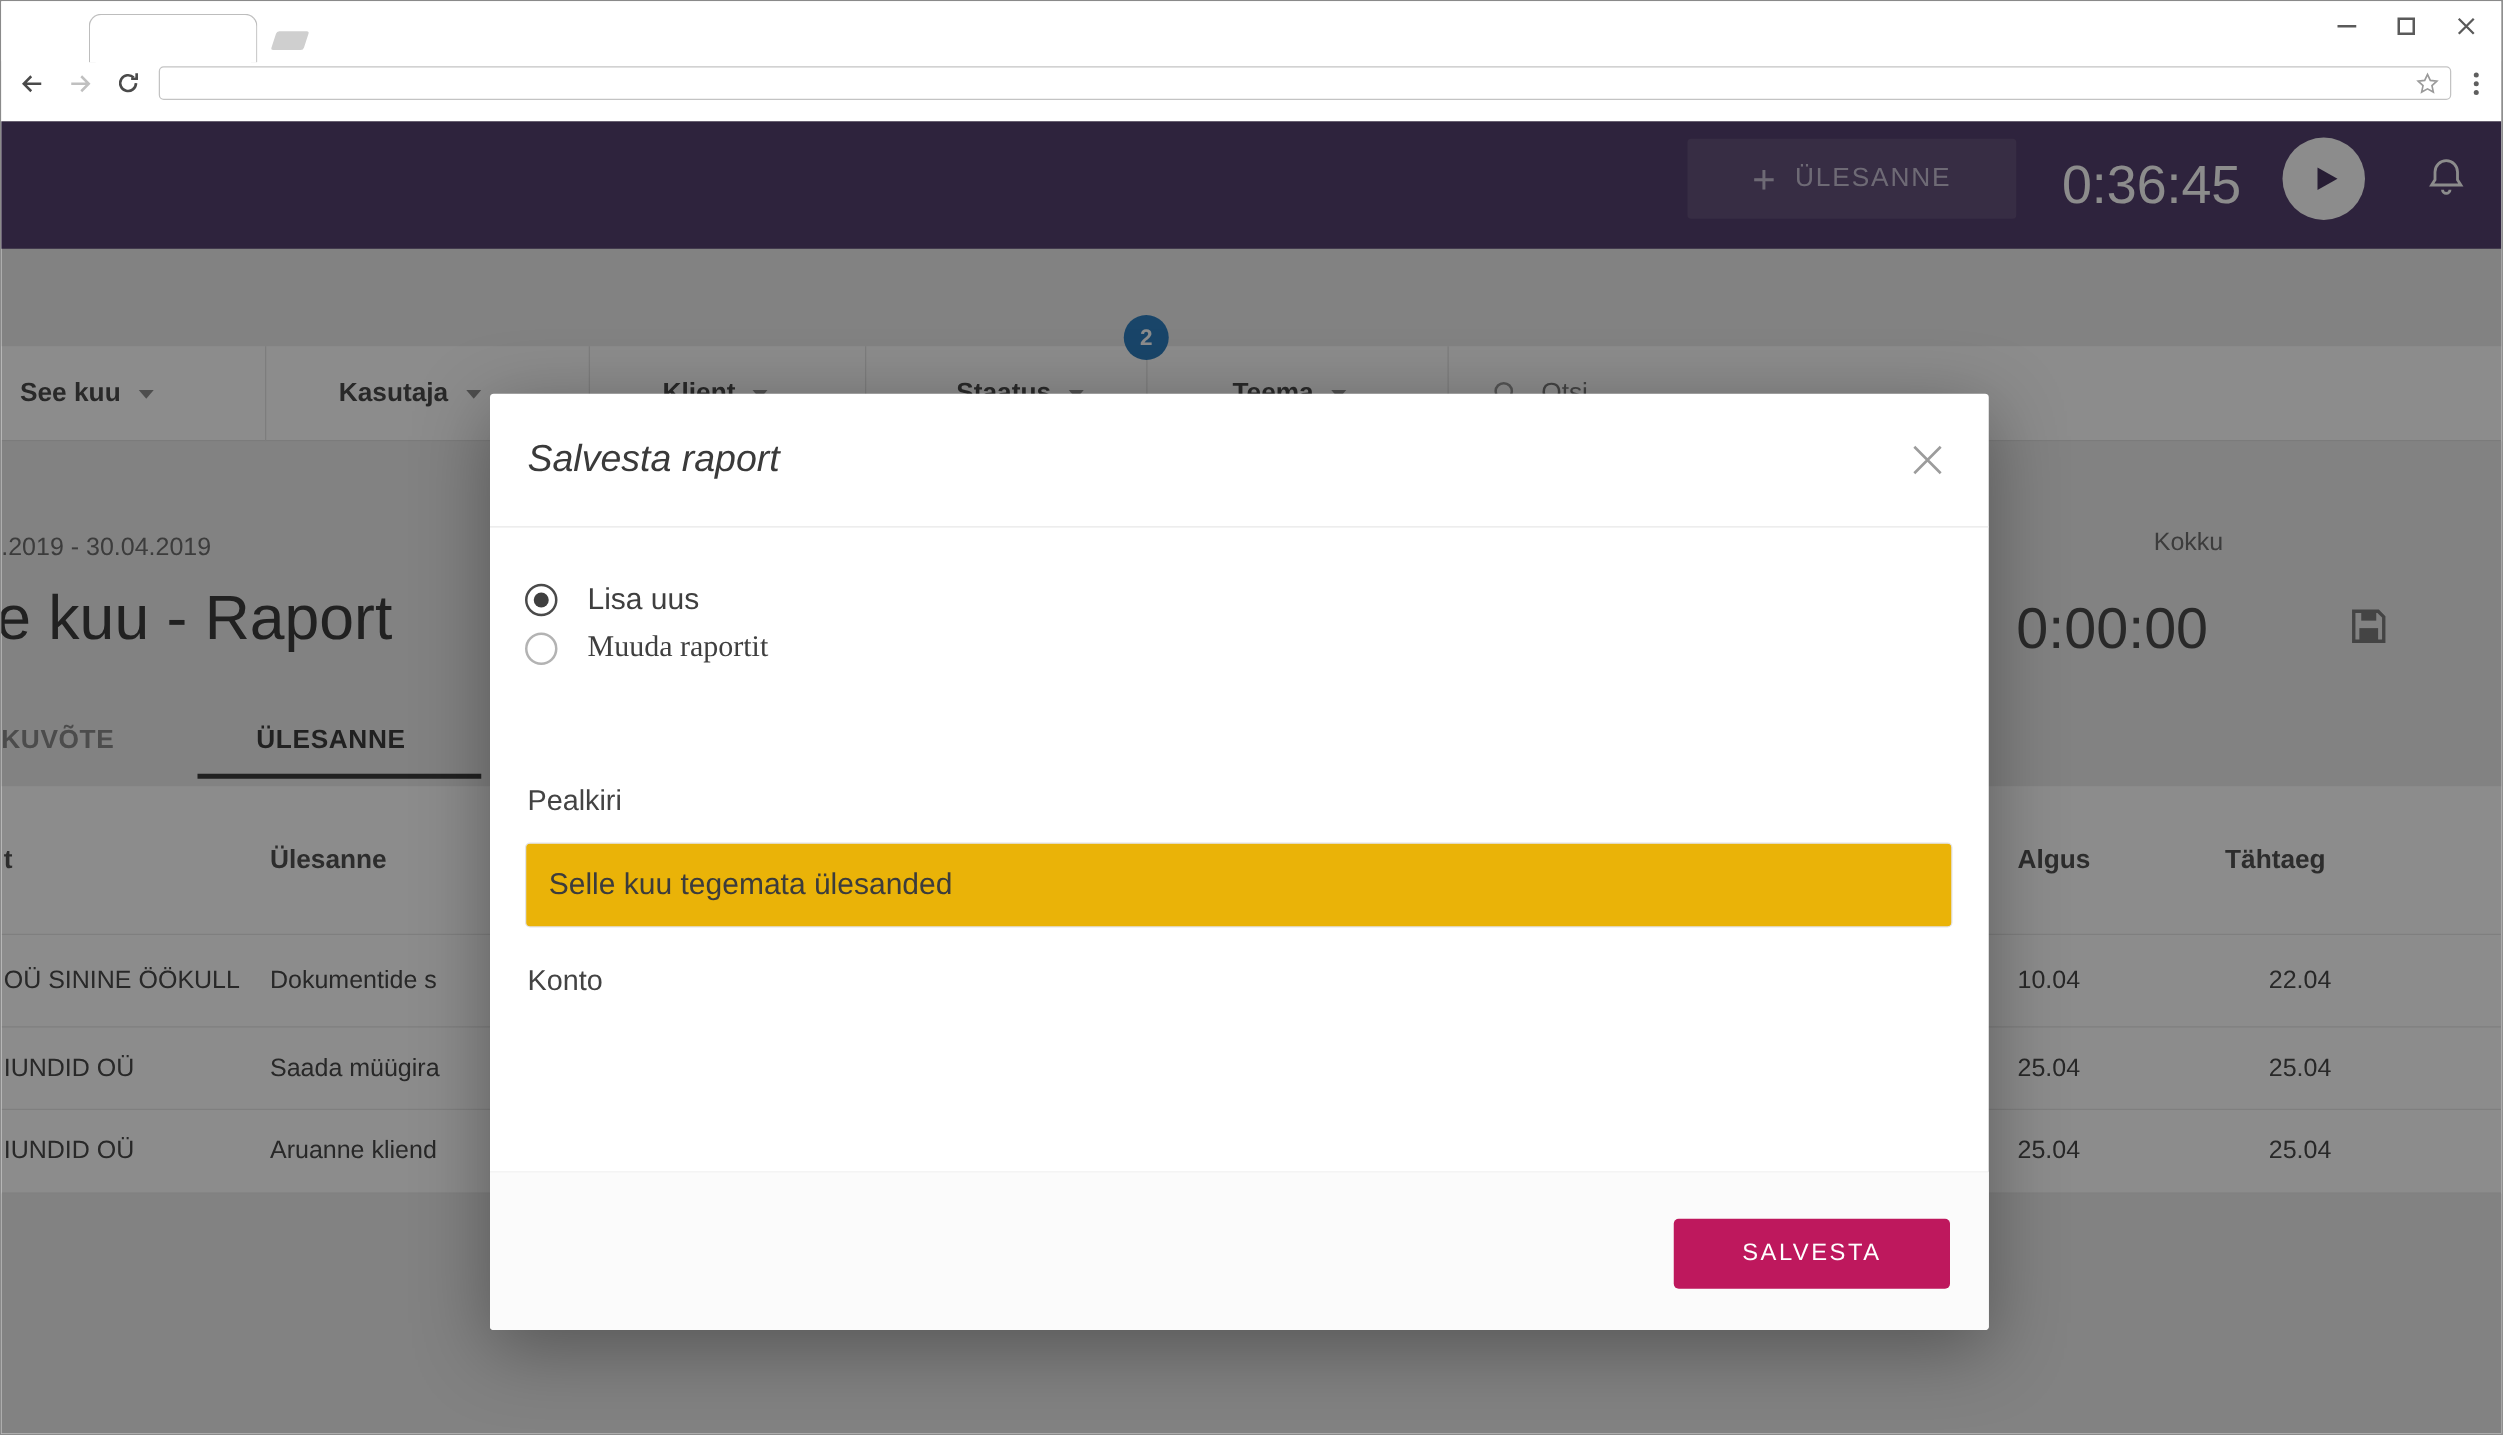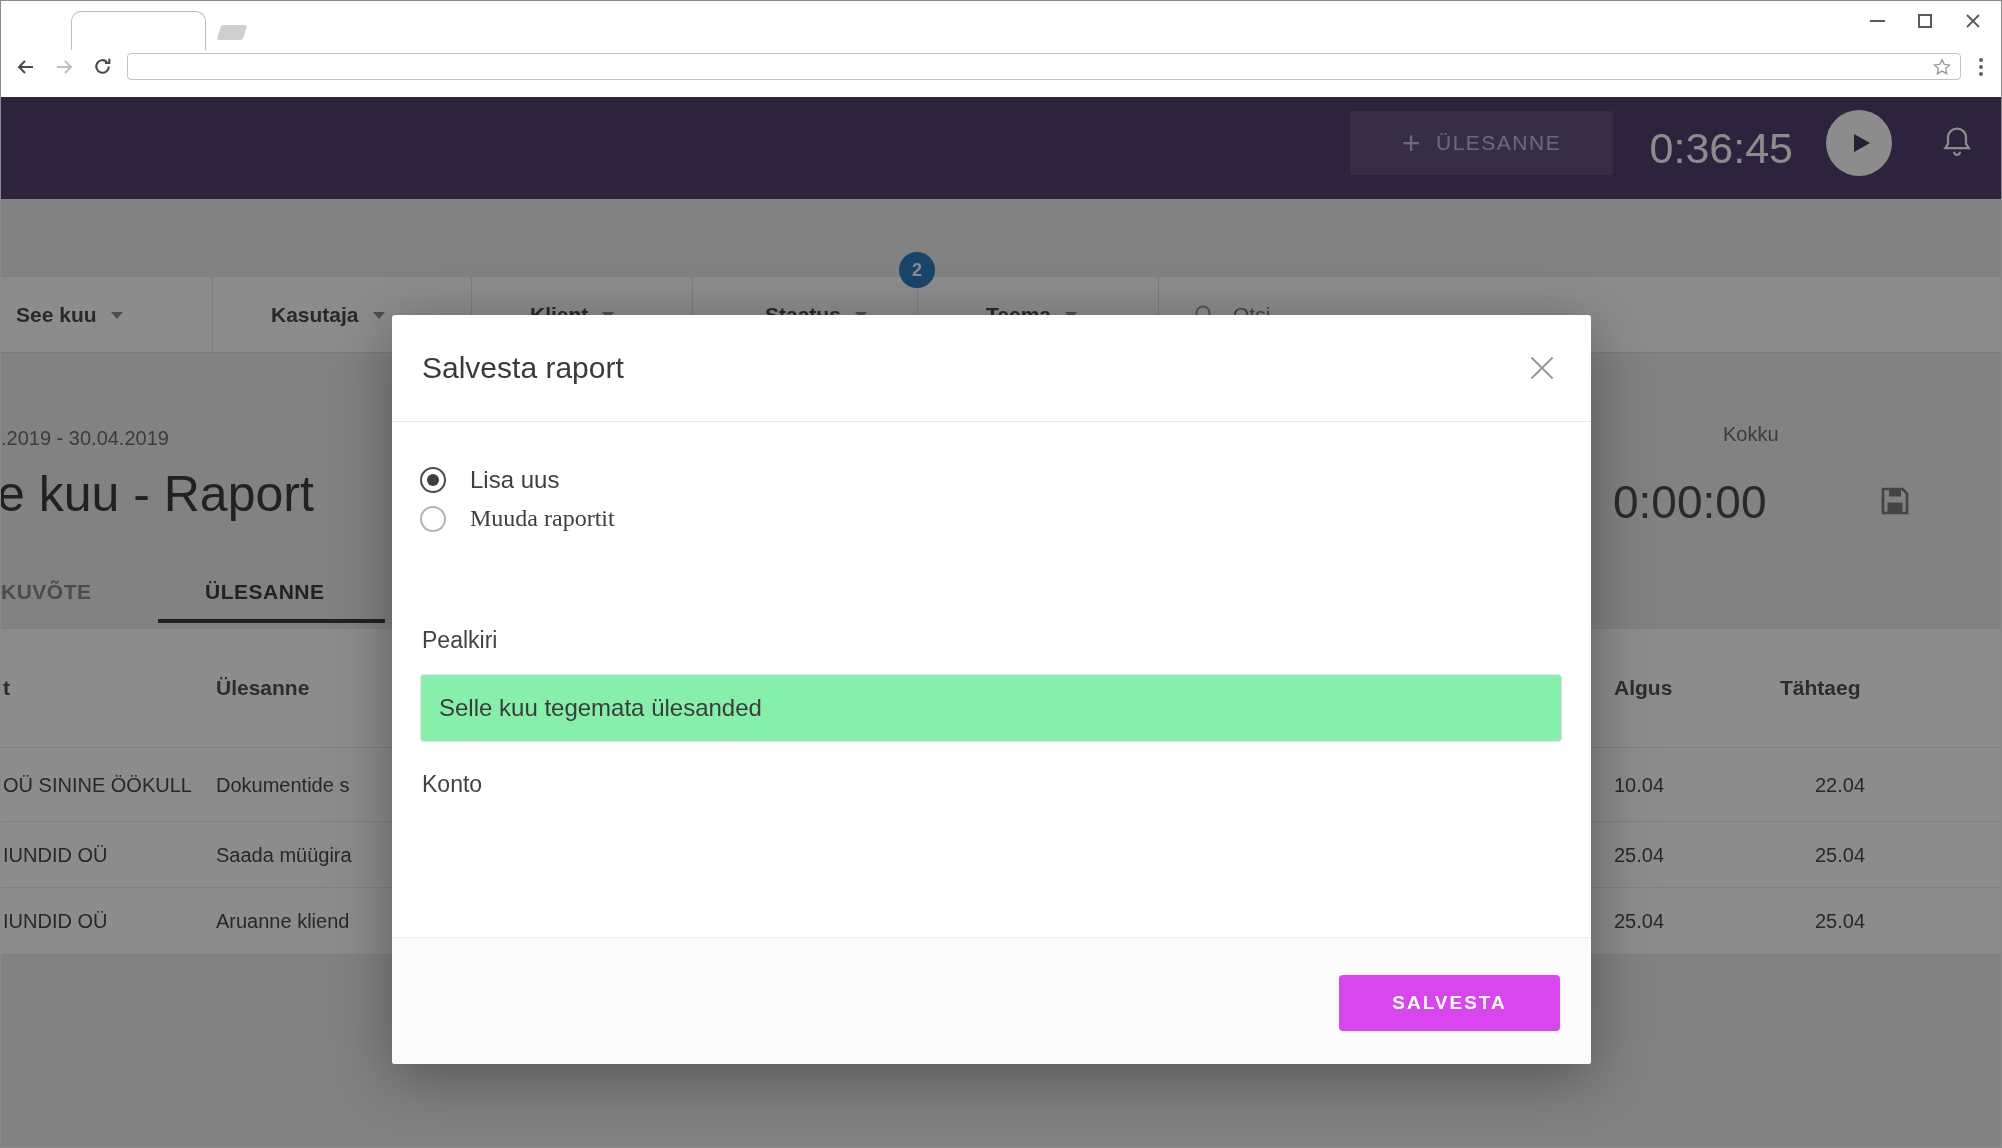--- a/index.html
+++ b/index.html
@@ -79,48 +79,48 @@
   .cell { position:absolute; top:50%; transform:translateY(-50%); font-size:20px; color:#4a4a4a; white-space:nowrap; }
   .thead .cell { font-weight:600; color:#525252; font-size:21px; }
   .c-client { left:2px; } .c-task { left:215px; } .c-start { left:1613px; } .c-due { left:1814px; }
   .thead .c-due { left:1779px; }
 
   
   .overlay { position:absolute; top:96px; left:0; right:0; bottom:0; background:rgba(0,0,0,0.45); z-index:40; }
   .modal { position:absolute; left:391px; top:314px; width:1199px; height:749px; background:#fff;
            border-radius:3px; box-shadow:0 14px 60px rgba(0,0,0,0.35); z-index:50; }
   .modal-header { position:absolute; top:0; left:0; right:0; height:107px; border-bottom:1px solid #e8e8e8;
-                  display:flex; align-items:center; justify-content:space-between; padding:0 30px; }
+                  display:flex; align-items:center; justify-content:space-between; padding:0 30px;font-style:italic; }
   .modal-title { font-size:30px; color:#3a3a3a; }
   .close-btn { background:none; border:none; cursor:pointer; padding:0; line-height:0; }
 
   .radio-row { position:absolute; left:28px; display:flex; align-items:center; gap:24px; cursor:pointer; }
   .radio-row.r1 { top:151px; } .radio-row.r2 { top:190px;font-family:Liberation Serif, serif; }
   .radio { width:26px; height:26px; border-radius:50%; border:2px solid #b3b3b3; background:#fff; position:relative; }
   .radio.selected { border-color:#4a4a4a; }
   .radio.selected::after { content:""; position:absolute; left:50%; top:50%; width:12px; height:12px;
                            border-radius:50%; background:#3f3f3f; transform:translate(-50%,-50%); }
   .radio-label { font-size:24px; color:#3f3f3f; }
 
   .field-label { position:absolute; left:30px; font-size:23px; color:#434343; }
   .fl1 { top:312px; } .fl2 { top:456px; }
   .text-input { position:absolute; left:28px; top:359px; width:1142px; height:68px;
-                background:#86efac; border:1px solid #e4e4e7; border-radius:4px;
+                background:#eab308; border:1px solid #e4e4e7; border-radius:4px;
                 font-size:24px; color:#3c3c3c; padding:0 18px; font-family:inherit; outline:none; }
   .select-box { position:absolute; left:28px; top:504px; width:1142px; height:67px;
                 background:#f7f7f8; border:1px solid #e4e4e7; border-radius:4px;
                 display:flex; align-items:center; padding:0 18px; font-size:24px; color:#3c3c3c; cursor:pointer; }
   .select-chev { position:absolute; right:24px; top:24px; width:13px; height:13px;
                  border-right:2px solid #8a8a8a; border-bottom:2px solid #8a8a8a; transform:rotate(45deg); }
 
   .modal-footer { position:absolute; left:0; top:622px; width:100%; height:127px;
                   background:#fbfbfb; border-top:1px solid #ebebeb; border-radius:0 0 3px 3px; }
   .save-btn { position:absolute; right:31px; top:37px; width:221px; height:56px;
-              background:#d946ef; border:none; border-radius:4px; cursor:pointer;
-              color:#fff; font-size:19px; font-weight:700; letter-spacing:2px; font-family:inherit; }
+              background:#be185d; border:none; border-radius:4px; cursor:pointer;
+              color:#fff; font-size:19px; font-weight:400; letter-spacing:2px; font-family:inherit; }
 </style>
 </head>
 <body>
 
 <div class="screen">
 
   <div class="chrome">
     <div class="tabstrip">
       <div class="browser-tab"></div>
       <div class="newtab-btn"></div>

